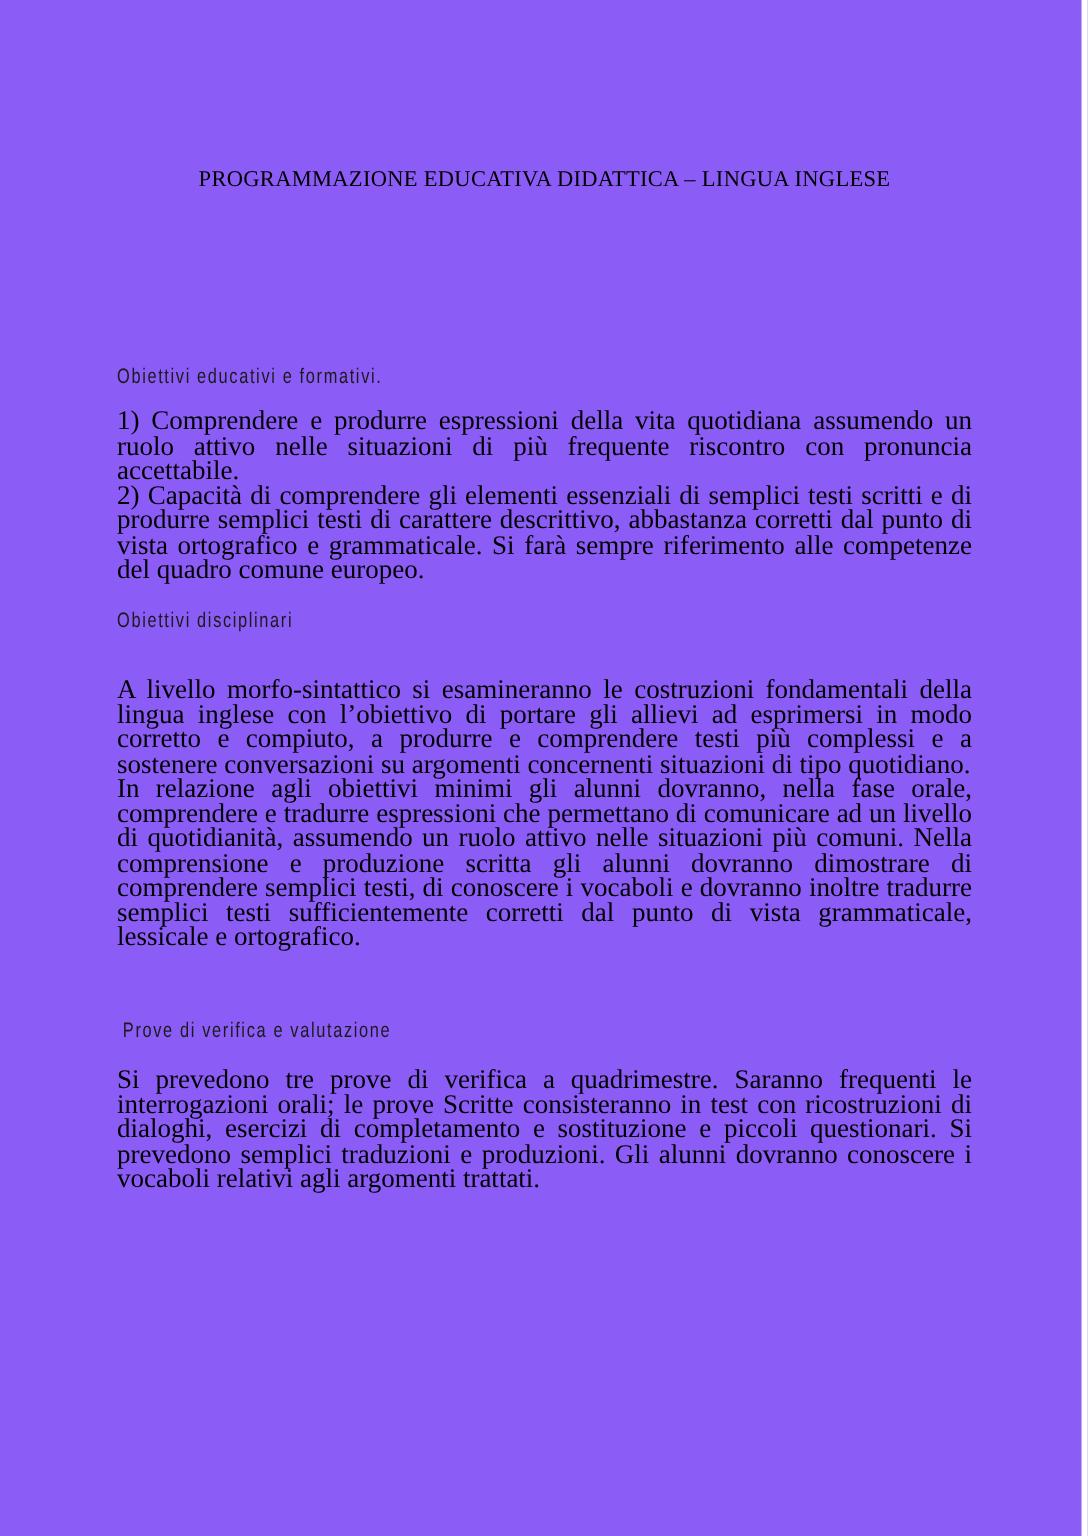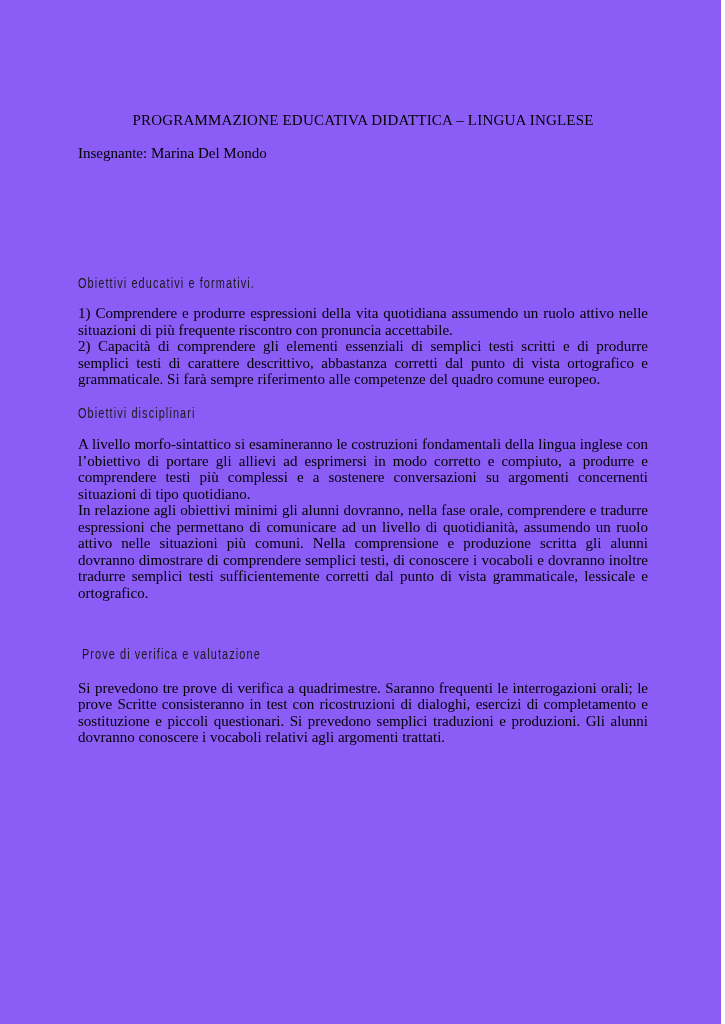--- a/index.html
+++ b/index.html
@@ -49,42 +49,41 @@
     transform-origin: left center;
     white-space: nowrap;
     color: #1a1a1a;
   }
   h2.h-educativi     { margin-top: 113px; }
   h2.h-disciplinari  { margin-top: 17px; }
   h2.h-prove         { margin-top: 45px; padding-left: 5px; }
 
   p.body {
     margin: 0;
-    font-size: 15px;
+    font-size: 18px;
     line-height: 16.5px;
     text-align: justify;
     text-justify: inter-word;
   }
   p.p-first  { margin-top: 14px; }  
-  p.p-first2 { margin-top: 15px; }
+  p.p-first2 { margin-top: 30px; }
   p.p-first3 { margin-top: 17px; }
   p.p-cont   { margin-top: 0; }     
   p.p-gap    { margin-top: 14px; }  
   p.p-gap2   { margin-top: 17px; }
 </style>
 </head>
 <body>
 
 <div class="page">
   <div class="doc">
 
     <h1 class="title">PROGRAMMAZIONE EDUCATIVA DIDATTICA – LINGUA INGLESE</h1>
 
 
-    <p class="meta">Insegnante: Marina Del Mondo</p>
 
 
     <h2 class="sec-heading h-educativi">Obiettivi educativi e formativi.</h2>
 
     <p class="body p-first">1) Comprendere e produrre espressioni della vita quotidiana assumendo un ruolo attivo nelle situazioni di più frequente riscontro con pronuncia accettabile.</p>
 
     <p class="body p-cont">2) Capacità di comprendere gli elementi essenziali di semplici testi scritti e di produrre semplici testi di carattere descrittivo, abbastanza corretti dal punto di vista ortografico e grammaticale. Si farà sempre riferimento alle competenze del quadro comune europeo.</p>
 
     <h2 class="sec-heading h-disciplinari">Obiettivi disciplinari</h2>
 

